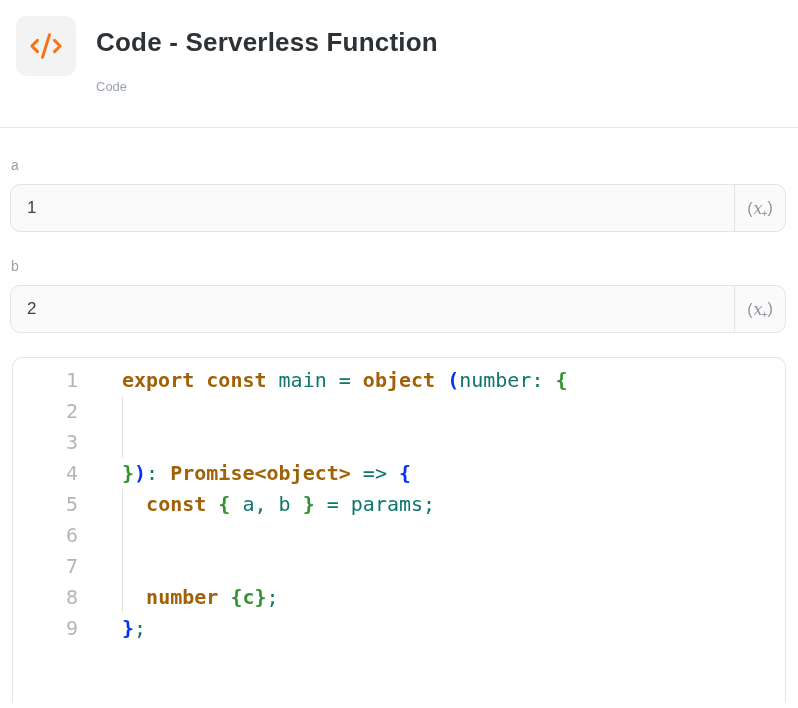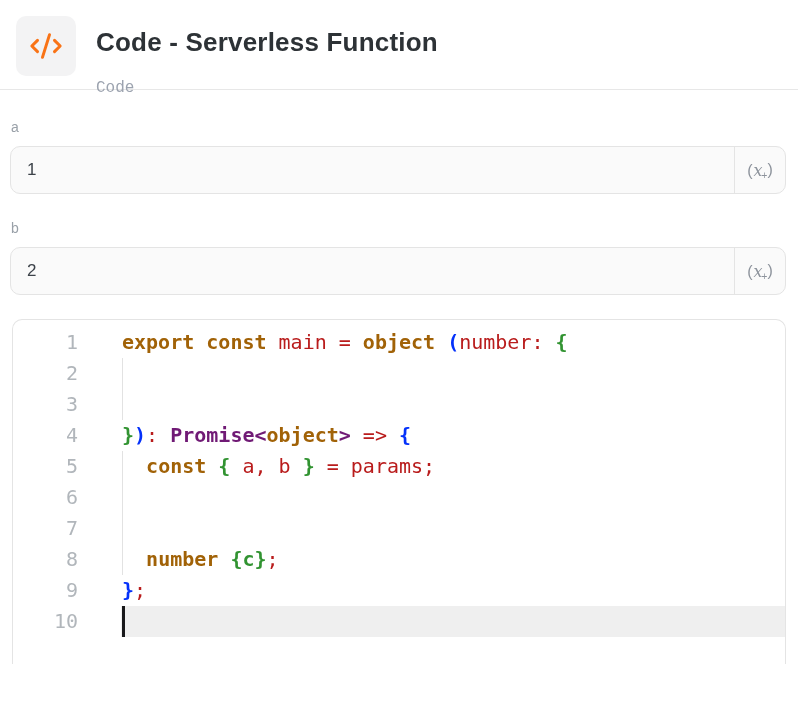--- a/index.html
+++ b/index.html
@@ -1,25 +1,25 @@
 <!DOCTYPE html>
 <html><head>
 <meta charset="utf-8">
 <style>
   html,body{margin:0;padding:0;}
   body{
     width:798px;height:708px;background:#ffffff;overflow:hidden;position:relative;
     font-family:"Liberation Sans",sans-serif;
   }
   
-  .header{position:relative;height:90px;background:#fff;border-bottom:1px solid #e7e7e7;box-sizing:border-box;}
+  .header{position:relative;height:128px;background:#fff;border-bottom:1px solid #e7e7e7;box-sizing:border-box;}
   .app-icon{position:absolute;left:16px;top:16px;width:60px;height:60px;border-radius:10px;background:#f3f3f4;
     display:flex;align-items:center;justify-content:center;}
   .page-title{position:absolute;left:96px;top:27px;font-size:26px;font-weight:700;color:#2d3236;letter-spacing:.2px;}
-  .page-subtitle{position:absolute;left:96px;top:79px;font-size:16px;color:#9ca3af;font-family:Liberation Mono, monospace;}
+  .page-subtitle{position:absolute;left:96px;top:79px;font-size:13px;color:#9ca3af;}
   
   .fields{padding:29px 12px 0 10px;}
   .field + .field{margin-top:26px;}
   .field-label{font-size:14px;color:#99a0a8;margin:0 0 11px 1px;}
   .input-row{display:flex;height:48px;border:1px solid #e4e4e4;border-radius:10px;background:#fafafa;
     overflow:hidden;align-items:stretch;box-sizing:border-box;}
   .input-value{flex:1;border:none;outline:none;background:transparent;padding:0 0 0 16px;
     font-size:17px;color:#3c4249;font-family:"Liberation Sans",sans-serif;}
   .var-btn{width:50px;border-left:1px solid #e4e4e4;display:flex;align-items:center;justify-content:center;
     color:#8d939c;font-size:16px;cursor:pointer;user-select:none;}
@@ -29,22 +29,22 @@
   .editor{margin:24px 12px 0 12px;height:345px;border:1px solid #e4e4e4;border-bottom:none;
     border-radius:10px 10px 0 0;background:#fff;box-sizing:border-box;padding-top:7px;overflow:hidden;}
   .code-line{position:relative;height:31px;line-height:31px;white-space:pre;
     font-family:"DejaVu Sans Mono",monospace;font-size:20px;}
   .code-line.current::before{content:"";position:absolute;left:108px;right:0;top:0;bottom:0;background:#efefef;}
   .code-line.guide::after{content:"";position:absolute;left:109px;top:0;bottom:0;width:1px;background:#e2e2e2;}
   .ln{position:absolute;left:0;top:0;width:65px;text-align:right;color:#b1b6bb;z-index:1;}
   .lc{position:absolute;left:109px;top:0;z-index:1;font-weight:500;}
   .cursor{position:absolute;left:109px;top:0;bottom:0;width:2.5px;background:#18181b;z-index:2;}
   .tok-k{color:#a16207;font-weight:700;}
-  .tok-t{color:#701a75;font-weight:700;}
-  .tok-p{color:#b91c1c;}
+  .tok-t{color:#a16207;font-weight:700;}
+  .tok-p{color:#0f766e;}
   .tok-g{color:#319331;font-weight:700;}
   .tok-b{color:#0431fa;font-weight:700;}
 </style>
 </head>
 <body>
 
 <div class="header">
   <div class="app-icon">
     <svg width="34" height="34" viewBox="0 0 24 24" fill="none" stroke="#f97316" stroke-width="2.1" stroke-linecap="round" stroke-linejoin="round">
       <path d="m18 16 4-4-4-4"></path>
@@ -85,15 +85,14 @@
   <div>
       <div class="code-line"><span class="ln">1</span><span class="lc"><span class="tok-k">export</span><span class="tok-p"> </span><span class="tok-k">const</span><span class="tok-p"> main = </span><span class="tok-k">object</span><span class="tok-p"> </span><span class="tok-b">(</span><span class="tok-p">number: </span><span class="tok-g">{</span></span></div>
       <div class="code-line guide"><span class="ln">2</span></div>
       <div class="code-line guide"><span class="ln">3</span></div>
       <div class="code-line"><span class="ln">4</span><span class="lc"><span class="tok-g">}</span><span class="tok-b">)</span><span class="tok-p">: </span><span class="tok-t">Promise</span><span class="tok-t">&lt;</span><span class="tok-k">object</span><span class="tok-t">&gt;</span><span class="tok-p"> =&gt; </span><span class="tok-b">{</span></span></div>
       <div class="code-line guide"><span class="ln">5</span><span class="lc"><span class="tok-p">  </span><span class="tok-k">const</span><span class="tok-p"> </span><span class="tok-g">{</span><span class="tok-p"> a, b </span><span class="tok-g">}</span><span class="tok-p"> = params;</span></span></div>
       <div class="code-line guide"><span class="ln">6</span><span class="lc"></span></div>
       <div class="code-line guide"><span class="ln">7</span></div>
       <div class="code-line guide"><span class="ln">8</span><span class="lc"><span class="tok-p">  </span><span class="tok-k">number</span><span class="tok-p"> </span><span class="tok-g">{</span><span class="tok-g">c</span><span class="tok-g">}</span><span class="tok-p">;</span></span></div>
       <div class="code-line"><span class="ln">9</span><span class="lc"><span class="tok-b">}</span><span class="tok-p">;</span></span></div>
-      <div class="code-line current"><span class="cursor"></span><span class="ln">10</span><span class="lc"></span></div>
     </div>
 </div>
 
 </body></html>

